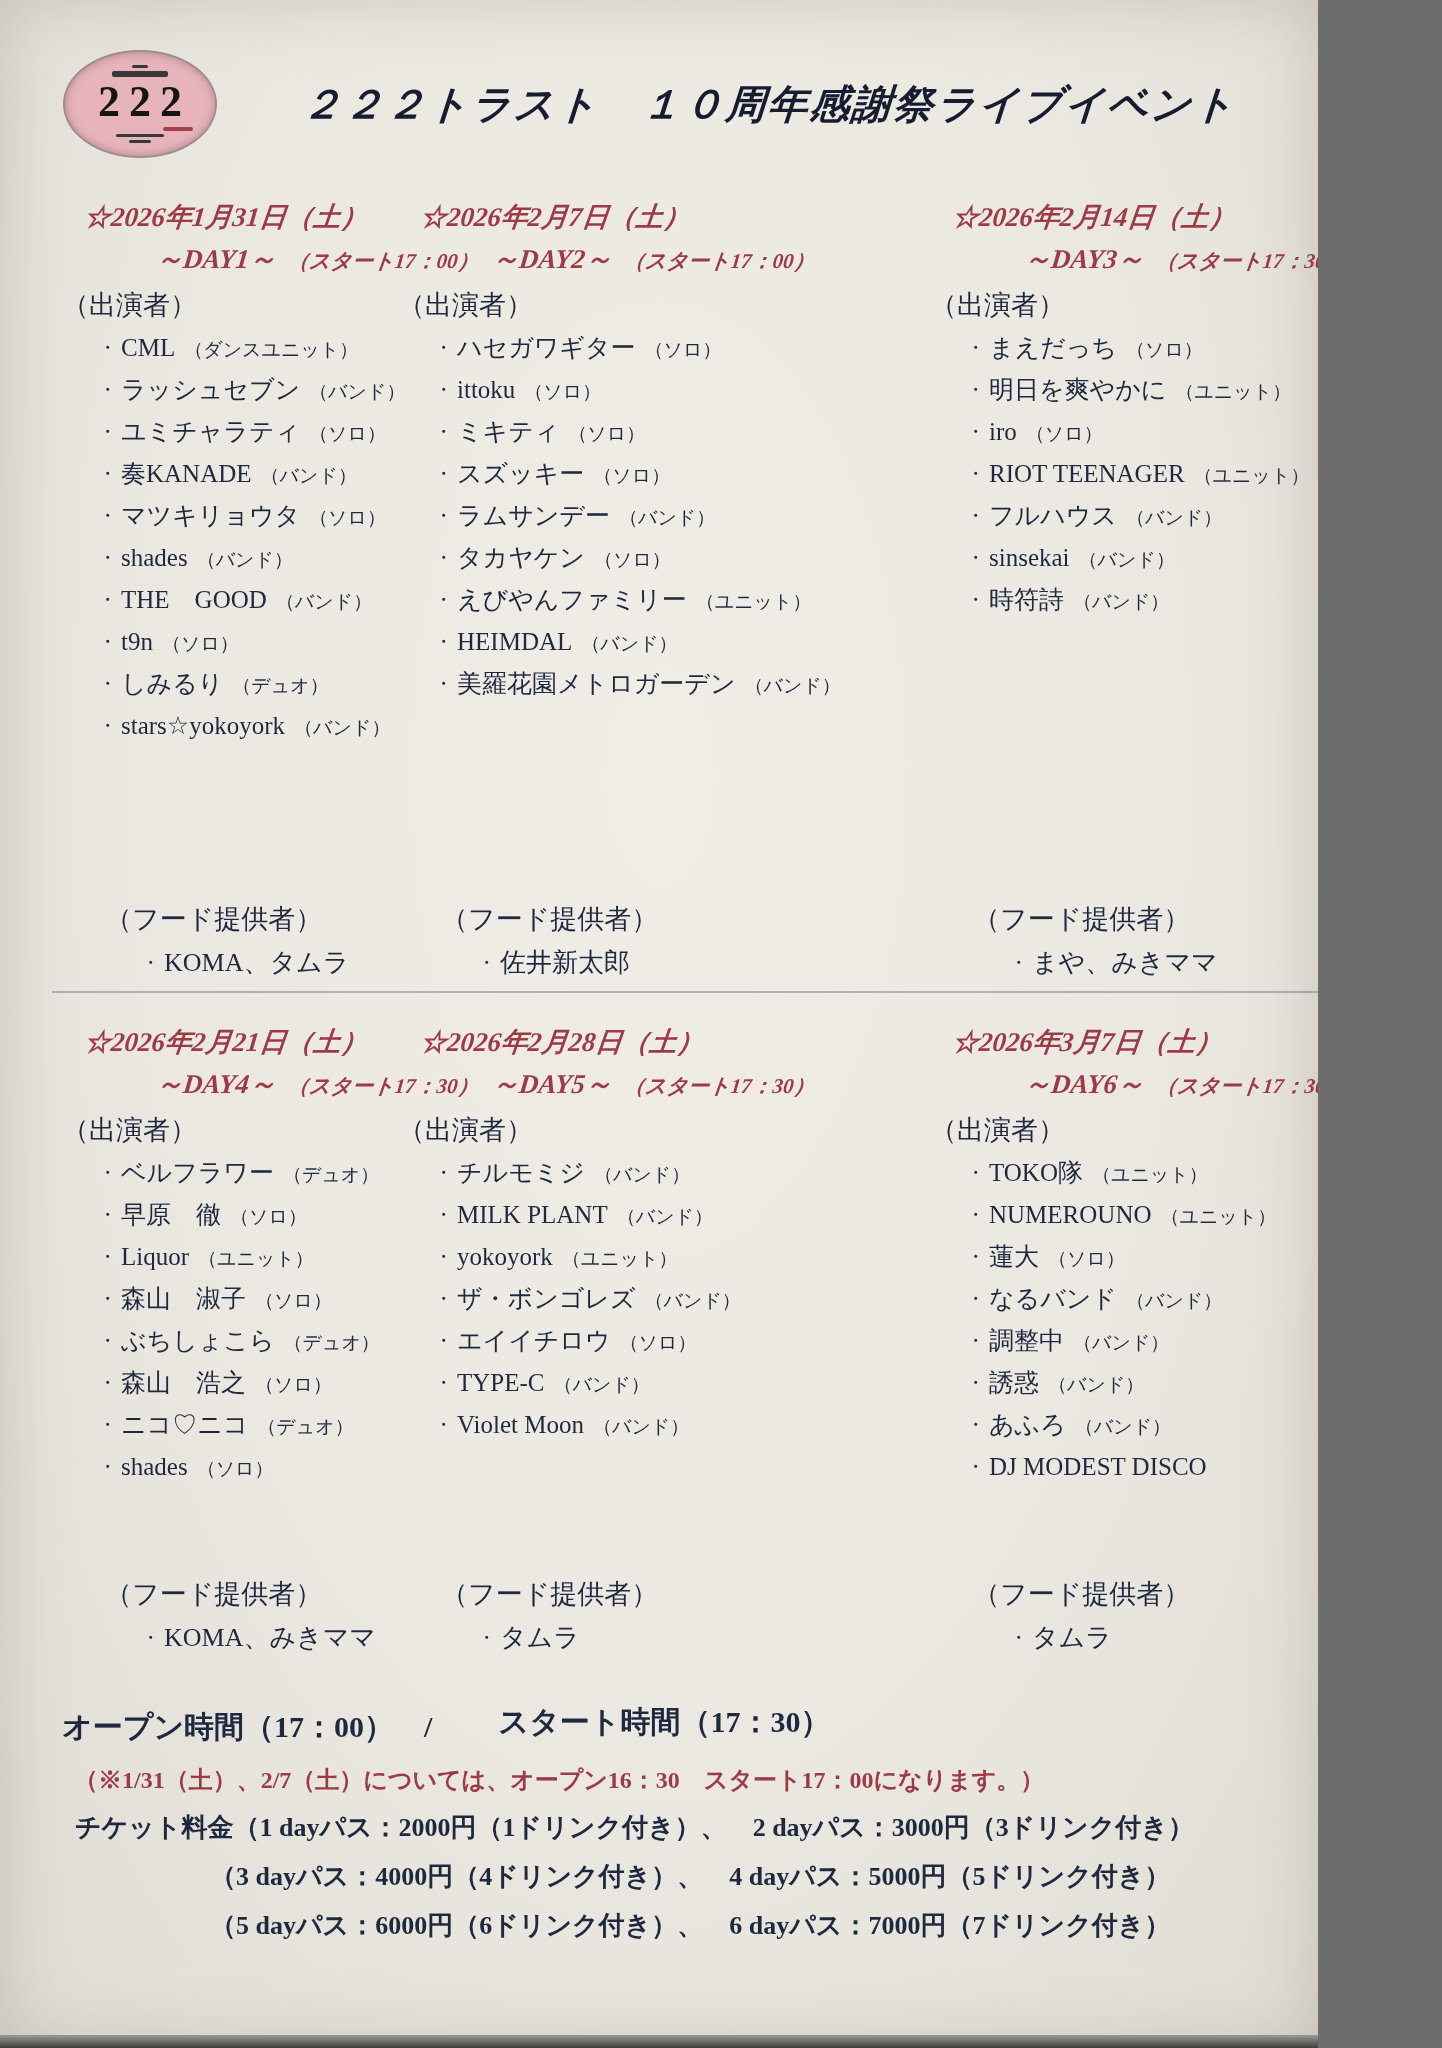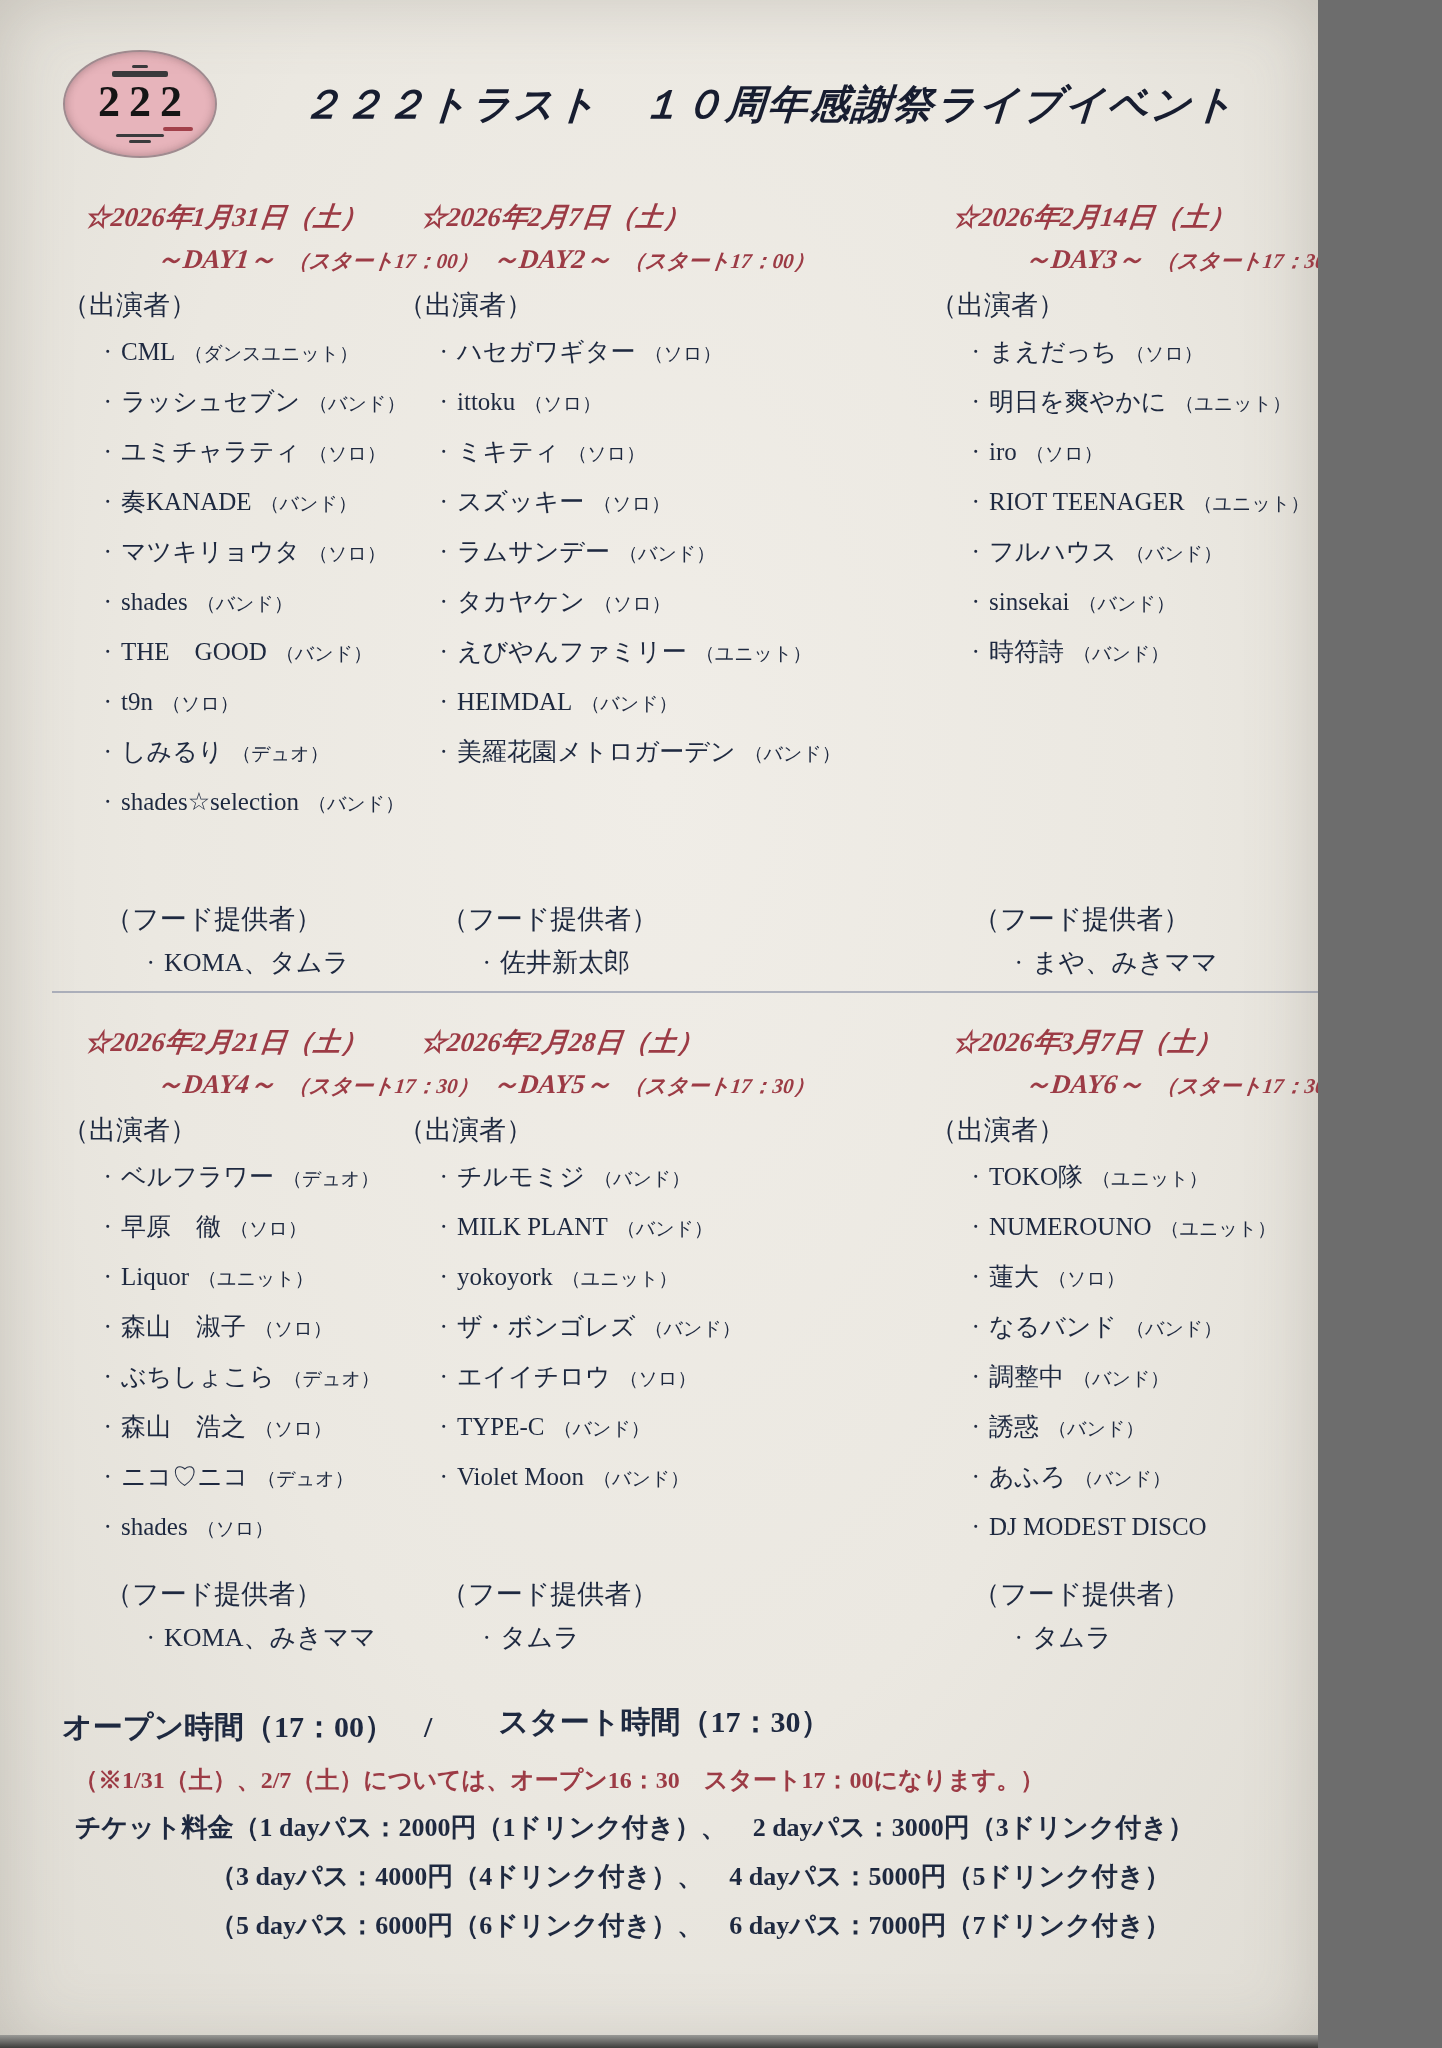--- a/index.html
+++ b/index.html
@@ -40,21 +40,21 @@
   }
   .day{display:flex;flex-direction:column;}
   .red{color:#9c3b45;}
   .slant{font-style:italic;transform:skewX(-6deg);transform-origin:left bottom;}
   .day .date{font-size:27px;font-weight:bold;line-height:42px;padding-left:20px;white-space:nowrap;}
   .day .dayline{line-height:42px;padding-left:92px;white-space:nowrap;}
   .day .day-label{font-size:27px;font-weight:bold;display:inline-block;}
   .day .day-start{font-size:21px;font-weight:bold;display:inline-block;margin-left:8px;}
   .plabel{font-size:27px;line-height:42px;}
   ul.performer-list{list-style:none;margin:2px 0 0 0;padding:0 0 0 36px;}
-  ul.performer-list li{line-height:48px;font-size:25px;white-space:nowrap;}
+  ul.performer-list li{line-height:40px;font-size:25px;white-space:nowrap;}
   .bullet{font-size:19px;margin-right:4px;vertical-align:2px;}
   .ptype{font-size:19px;margin-left:9px;}
   .food{margin-top:auto;margin-left:43px;}
   .food-value{font-size:26px;line-height:46px;padding-left:36px;white-space:nowrap;}
   .divider{position:absolute;left:52px;top:991px;width:1345px;height:2px;background:rgba(110,120,150,.5);}
   
   .footer{margin:46px 0 0 62px;}
   .open-line{font-size:30px;font-weight:bold;white-space:nowrap;}
   .start-part{margin-left:66px;position:relative;top:-5px;}
   .note{color:#9c3b45;font-size:24px;font-weight:bold;margin:16px 0 0 12px;white-space:nowrap;}
@@ -91,21 +91,21 @@
     <ul class="performer-list">
           <li><span class="bullet">・</span><span class="pname">CML</span><span class="ptype">（ダンスユニット）</span></li>
           <li><span class="bullet">・</span><span class="pname">ラッシュセブン</span><span class="ptype">（バンド）</span></li>
           <li><span class="bullet">・</span><span class="pname">ユミチャラティ</span><span class="ptype">（ソロ）</span></li>
           <li><span class="bullet">・</span><span class="pname">奏KANADE</span><span class="ptype">（バンド）</span></li>
           <li><span class="bullet">・</span><span class="pname">マツキリョウタ</span><span class="ptype">（ソロ）</span></li>
           <li><span class="bullet">・</span><span class="pname">shades</span><span class="ptype">（バンド）</span></li>
           <li><span class="bullet">・</span><span class="pname">THE　GOOD</span><span class="ptype">（バンド）</span></li>
           <li><span class="bullet">・</span><span class="pname">t9n</span><span class="ptype">（ソロ）</span></li>
           <li><span class="bullet">・</span><span class="pname">しみるり</span><span class="ptype">（デュオ）</span></li>
-          <li><span class="bullet">・</span><span class="pname">shades☆selection</span><span class="ptype">（バンド）</span></li>
+          <li><span class="bullet">・</span><span class="pname">stars☆yokoyork</span><span class="ptype">（バンド）</span></li>
         </ul>
     <div class="food">
       <div class="plabel">（フード提供者）</div>
       <div class="food-value"><span class="bullet">・</span><span>KOMA、タムラ</span></div>
     </div>
   </div>
 
   <div class="day">
     <div class="date red slant">☆2026年2月7日（土）</div>
     <div class="dayline">

